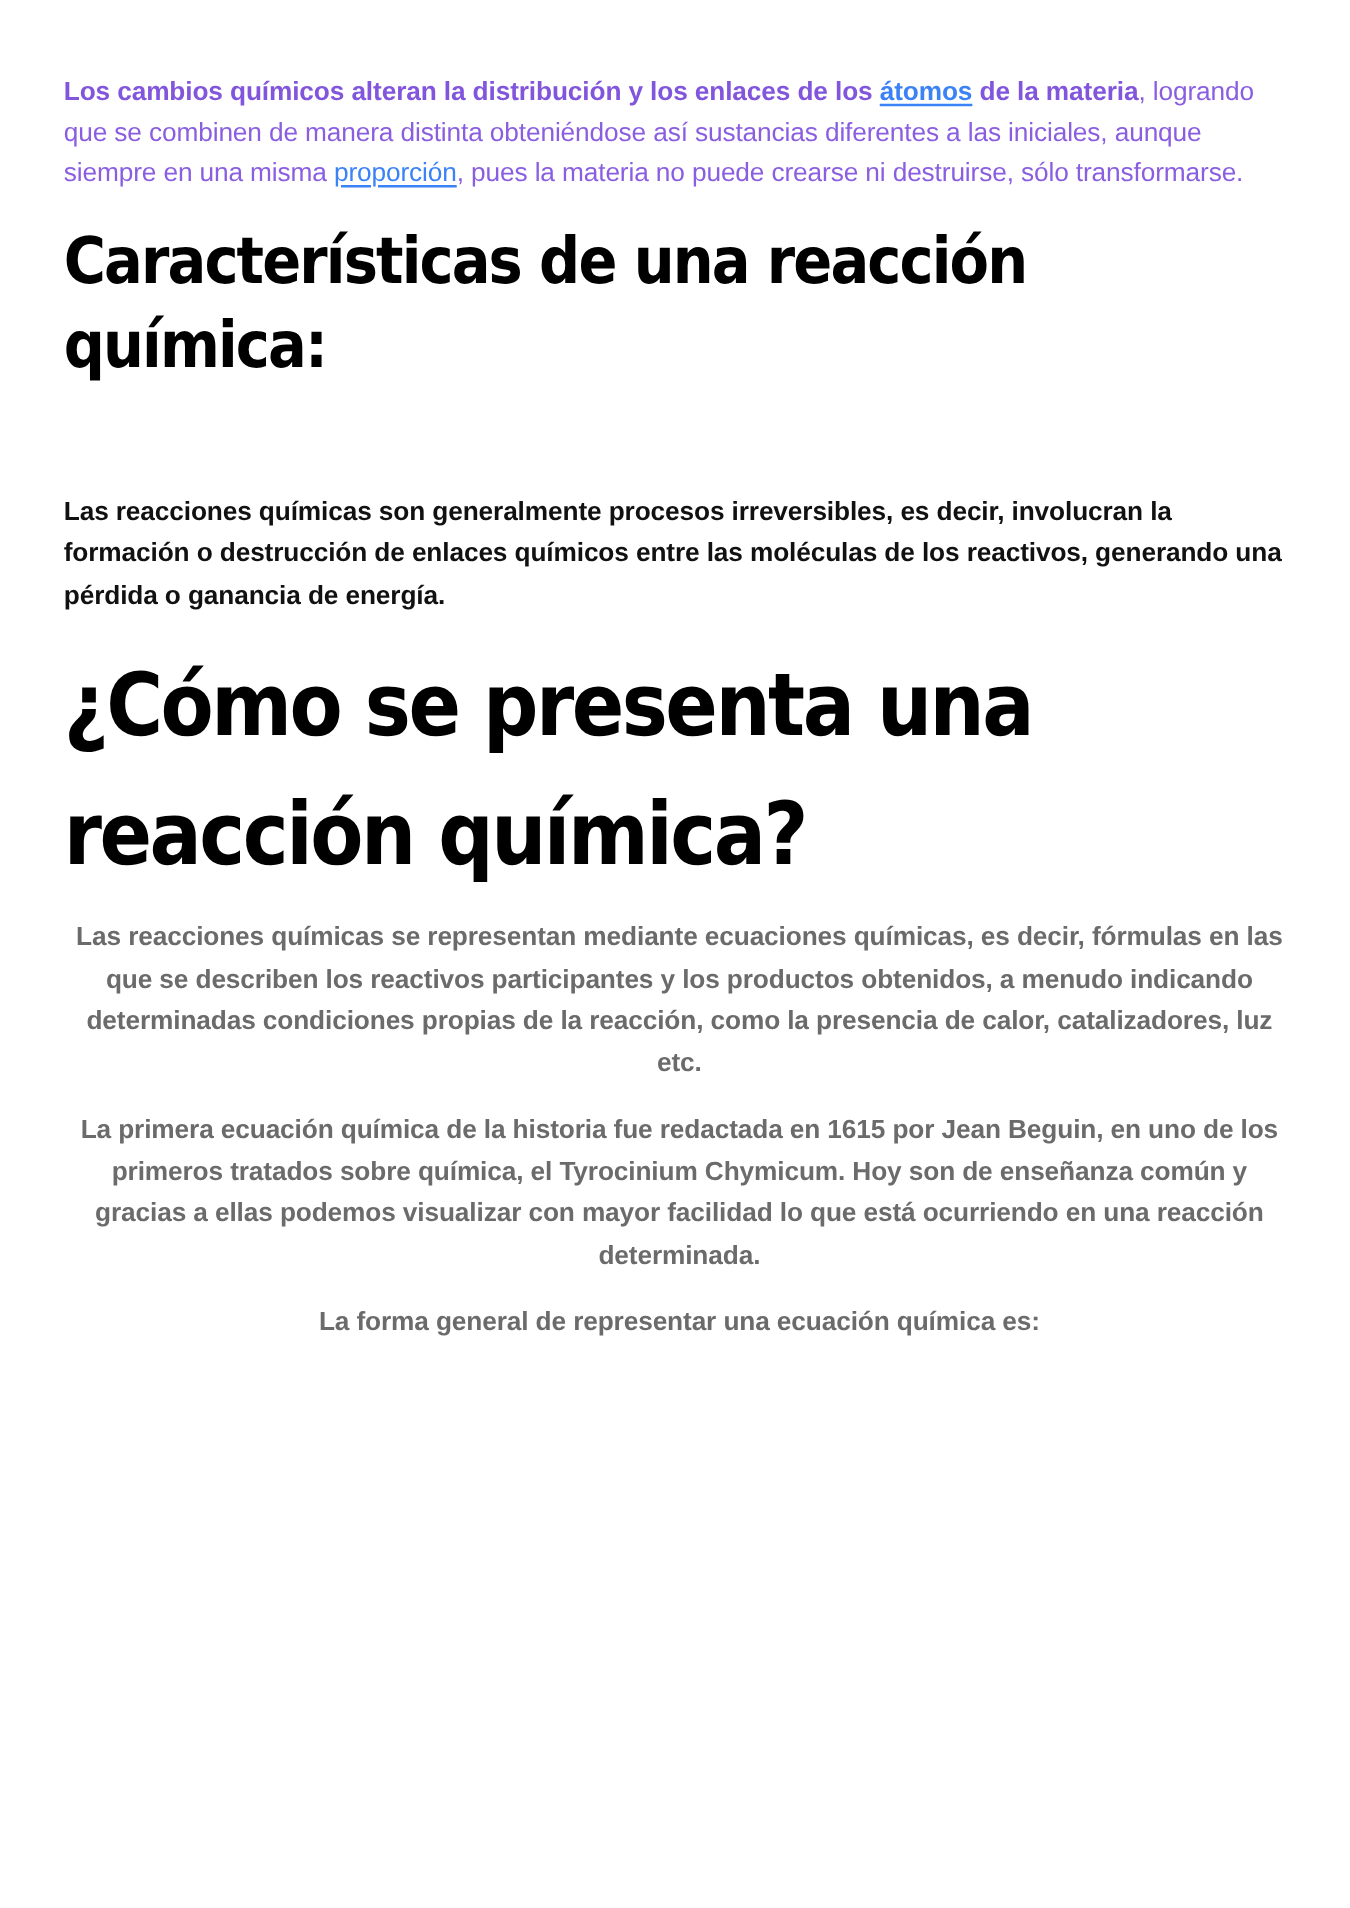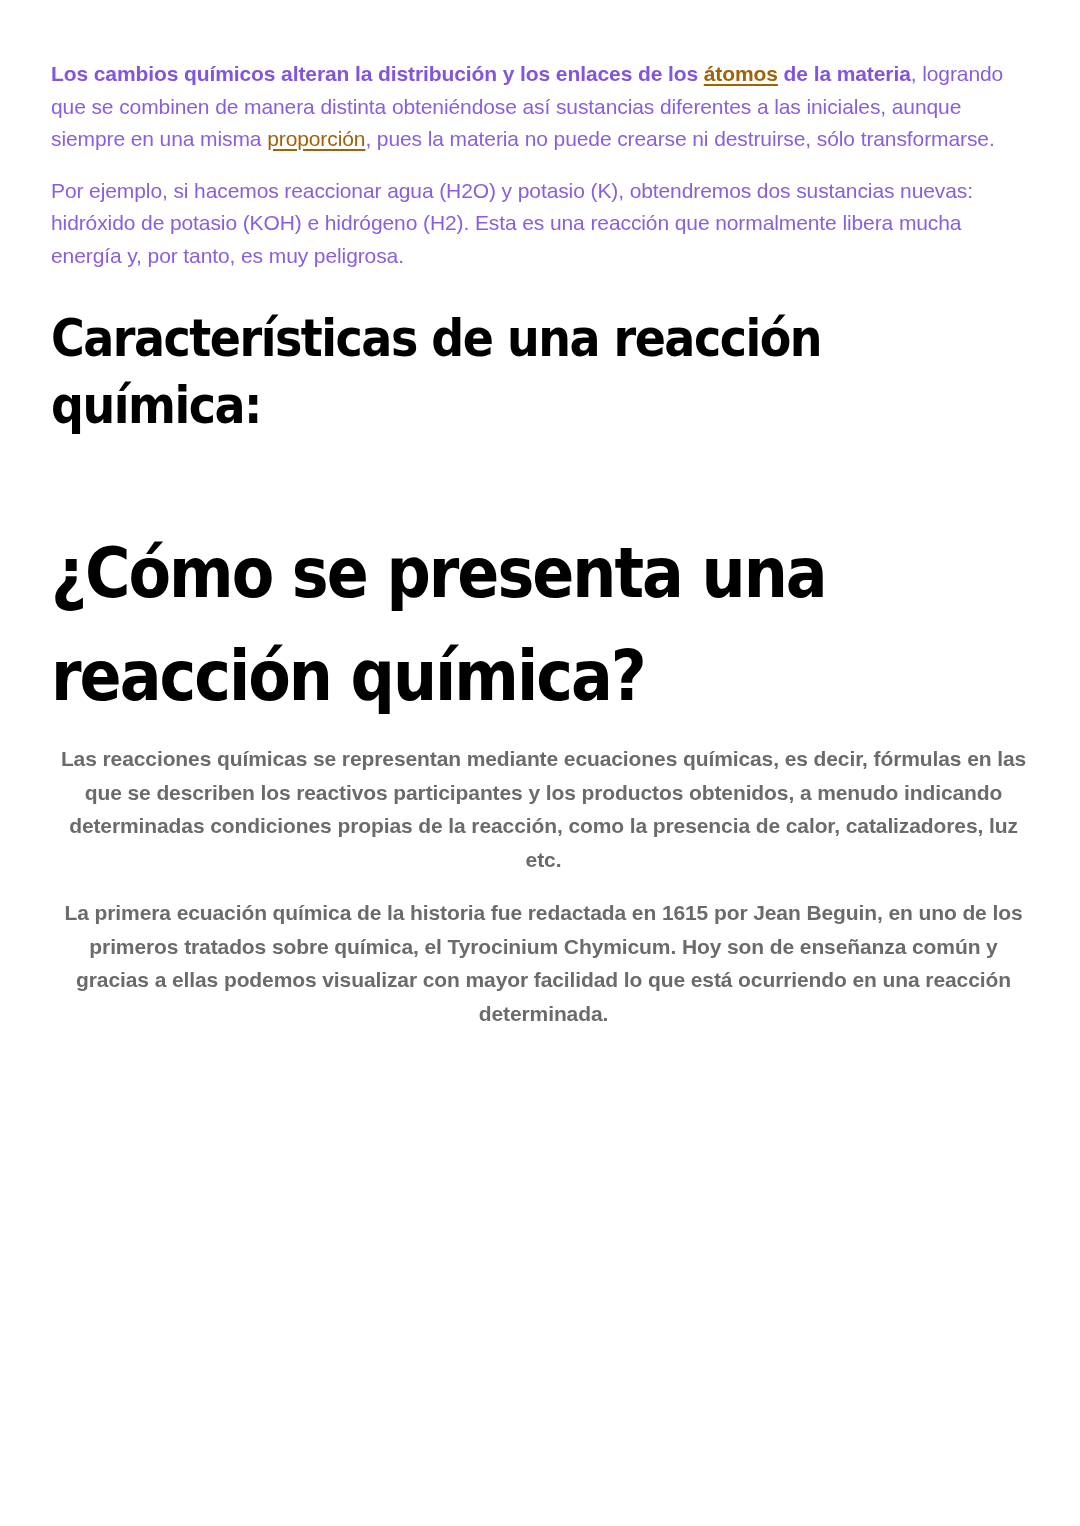--- a/index.html
+++ b/index.html
@@ -29,21 +29,21 @@
   .purple {
     color: #8a5ee0;
   }
   .purple b {
     font-weight: 700;
     color: #8255dd;
   }
   .purple u, .purple .link {
     text-decoration: underline;
     text-underline-offset: 3px;
-    color: #a16207;
+    color: #3b82f6;
   }
   .black {
     color: #111111;
     font-weight: 700;
     line-height: 33.5px;
   }
   .grey {
     color: #6b6b6b;
     font-weight: 700;
     line-height: 33.5px;
@@ -74,23 +74,24 @@
 </style>
 </head>
 <body>
 
 <div class="page">
 
   <p class="p purple" style="margin-bottom:19px;">
     <b>Los cambios químicos alteran la distribución y los enlaces de los </b><b><span class="link">átomos</span></b><b> de la materia</b><span>, logrando que se combinen de manera distinta obteniéndose así sustancias diferentes a las iniciales, aunque siempre en una misma </span><span class="link">proporción</span><span>, pues la materia no puede crearse ni destruirse, sólo transformarse.</span>
   </p>
 
-  <p class="p purple" style="margin-bottom:32px;">Por ejemplo, si hacemos reaccionar agua (H2O) y potasio (K), obtendremos dos sustancias nuevas: hidróxido de potasio (KOH) e hidrógeno (H2). Esta es una reacción que normalmente libera mucha energía y, por tanto, es muy peligrosa.</p>
 
   <h2 class="h2" style="margin-bottom:98px;">Características de una reacción química:</h2>
 
+  <p class="p black" style="margin-bottom:20px;">Las reacciones químicas son generalmente procesos irreversibles, es decir, involucran la formación o destrucción de enlaces químicos entre las moléculas de los reactivos, generando una pérdida o ganancia de energía.</p>
 
   <h1 class="h1" style="margin-bottom:36px;">¿Cómo se presenta una reacción química?</h1>
 
   <p class="p grey" style="margin-bottom:20px;">Las reacciones químicas se representan mediante ecuaciones químicas, es decir, fórmulas en las que se describen los reactivos participantes y los productos obtenidos, a menudo indicando determinadas condiciones propias de la reacción, como la presencia de calor, catalizadores, luz etc.</p>
   <p class="p grey" style="margin-bottom:20px;">La primera ecuación química de la historia fue redactada en 1615 por Jean Beguin, en uno de los primeros tratados sobre química, el Tyrocinium Chymicum. Hoy son de enseñanza común y gracias a ellas podemos visualizar con mayor facilidad lo que está ocurriendo en una reacción determinada.</p>
+  <p class="p grey">La forma general de representar una ecuación química es:</p>
 
 </div>
 
 </body></html>

